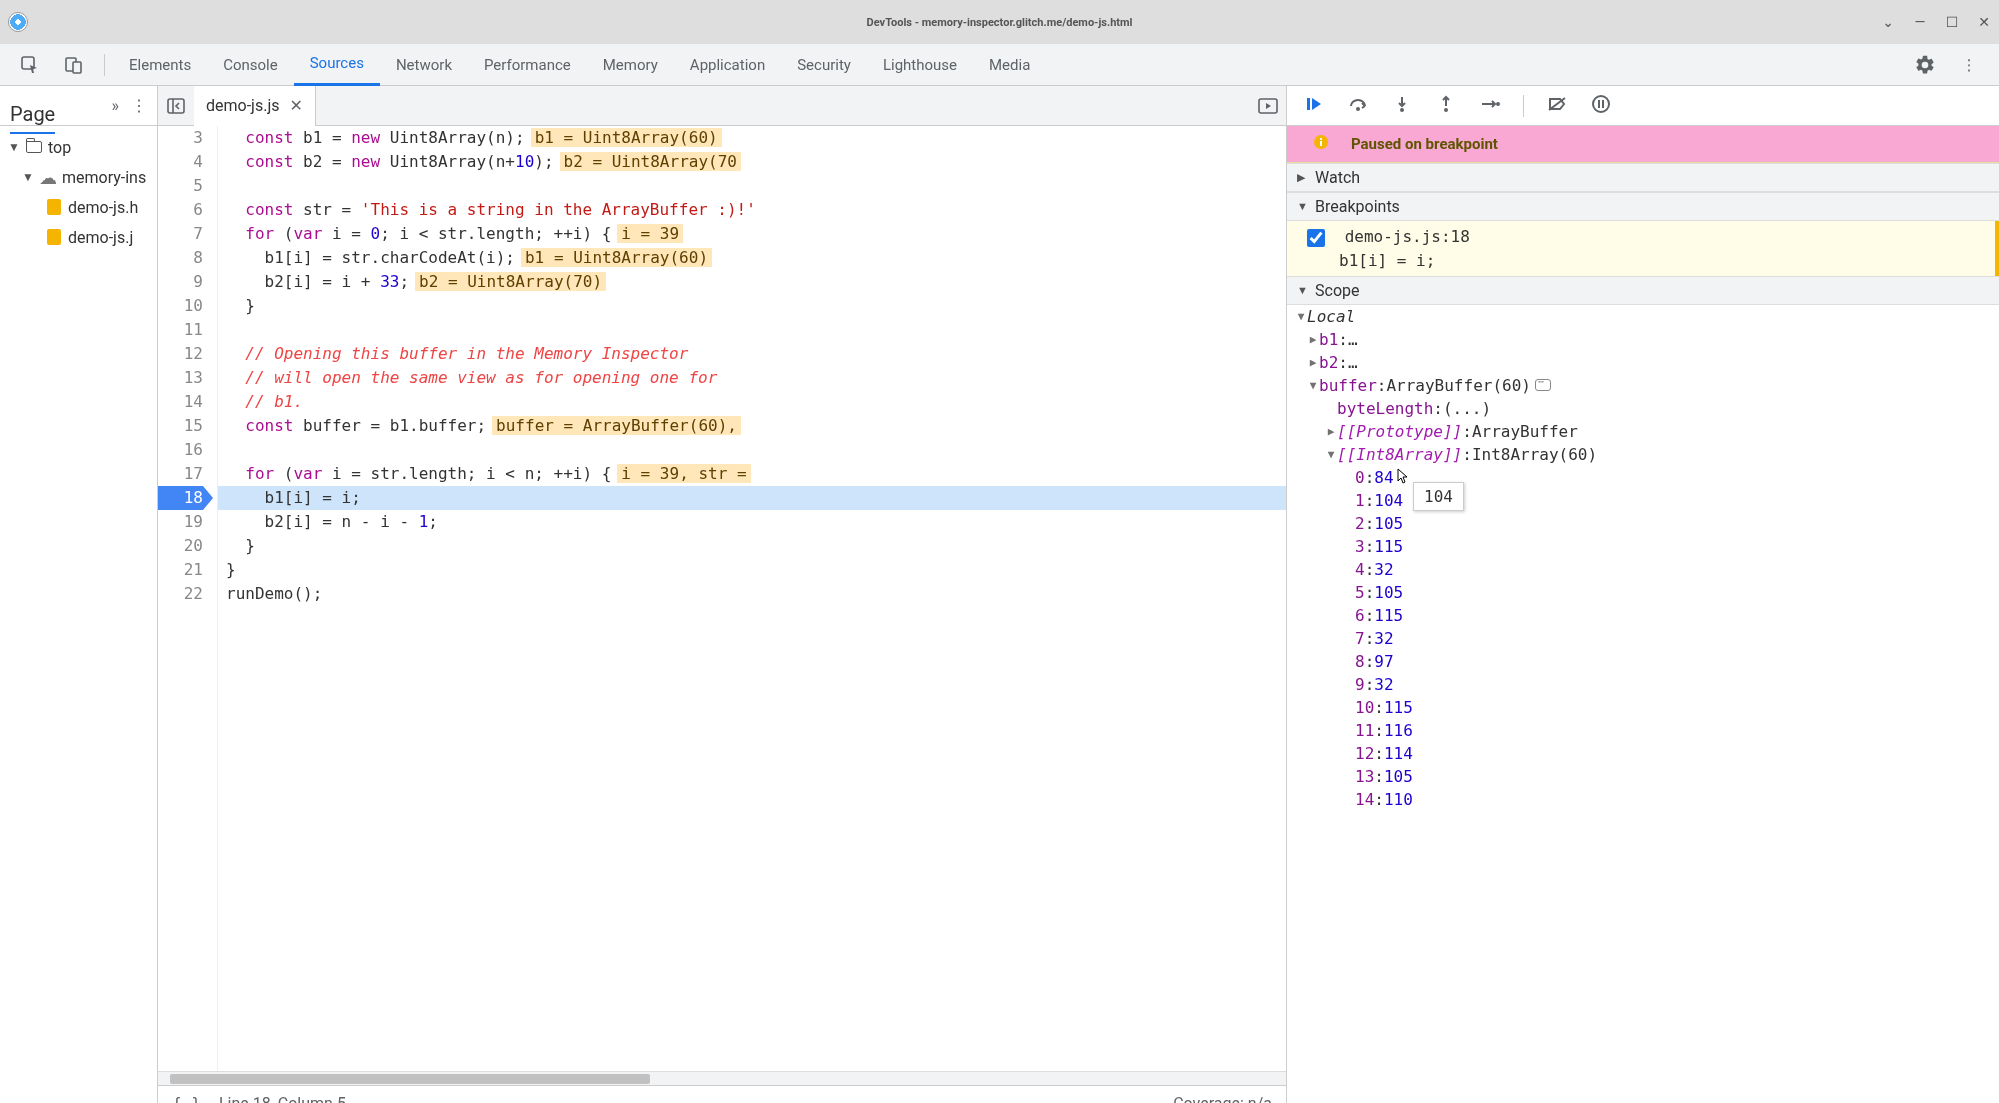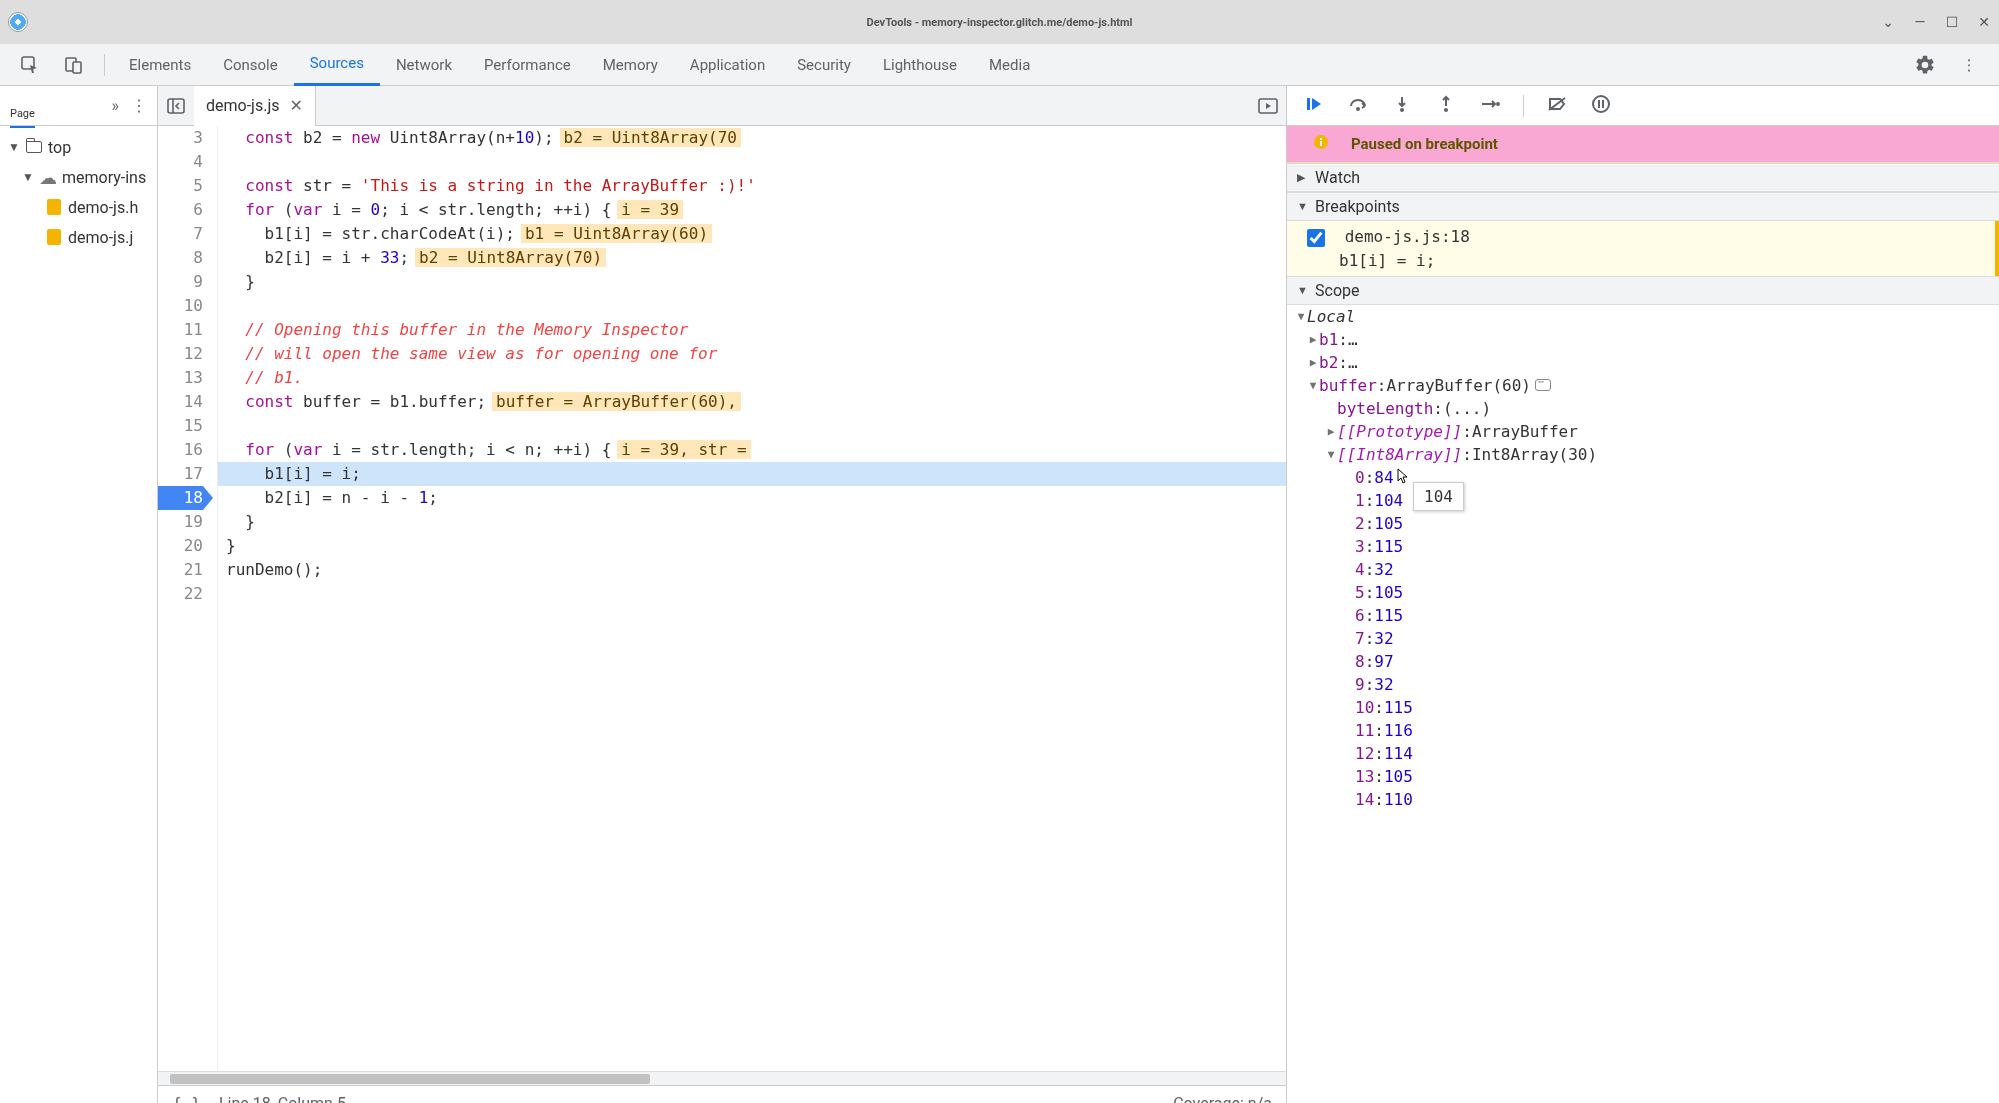--- a/index.html
+++ b/index.html
@@ -11,21 +11,21 @@
 .titlebar-btn { width: 14px; height: 14px; display: flex; align-items: center; justify-content: center; color: #555; font-size: 14px; }
 .tabbar { height: 42px; background: #f1f3f4; border-bottom: 1px solid #ccc; display: flex; align-items: center; padding: 0 8px; }
 .tabbar-icon { width: 24px; height: 24px; display: flex; align-items: center; justify-content: center; color: #5f6368; margin: 0 10px; }
 .tabbar-divider { width: 1px; height: 22px; background: #ccc; margin: 0 8px; }
 .tabbar-tab { padding: 0 16px; height: 42px; display: flex; align-items: center; color: #5f6368; font-size: 15px; cursor: pointer; }
 .tabbar-tab.active { color: #1a73e8; border-bottom: 3px solid #1a73e8; }
 .tabbar-spacer { flex: 1; }
 .main { display: flex; height: calc(100vh - 68px); }
 .left-pane { width: 158px; border-right: 1px solid #ccc; display: flex; flex-direction: column; background: #fff; }
 .left-header { height: 40px; border-bottom: 1px solid #ccc; display: flex; align-items: center; padding: 0 10px; }
-.left-header .tab-label { font-size: 11px; color: #333; border-bottom: 2px solid #1a73e8; padding-bottom: 6px; margin-top: 24px; }
+.left-header .tab-label { font-size: 20px; color: #333; border-bottom: 2px solid #1a73e8; padding-bottom: 6px; margin-top: 24px; }
 .left-header .chevrons { margin-left: auto; color: #5f6368; font-size: 16px; }
 .tree { padding: 6px 0; font-size: 16px; }
 .tree-row { display: flex; align-items: center; height: 30px; padding-left: 8px; white-space: nowrap; overflow: hidden; }
 .tree-row .arrow { width: 14px; color: #555; font-size: 12px; margin-right: 2px; }
 .tree-row .ficon { width: 20px; display: inline-flex; justify-content: center; margin-right: 4px; }
 .tree-row.depth1 { padding-left: 22px; }
 .tree-row.depth2 { padding-left: 44px; }
 .file-icon { width: 14px; height: 16px; background: #f4b400; border-radius: 2px 2px 2px 2px; position: relative; }
 .folder-icon { width: 16px; height: 12px; border: 1px solid #555; border-radius: 0 2px 2px 2px; position: relative; }
 .folder-icon::before { content: ''; position: absolute; top: -4px; left: -1px; width: 7px; height: 3px; border: 1px solid #555; border-bottom: none; border-radius: 2px 2px 0 0; }
@@ -204,20 +204,21 @@
           <div class="gline">15</div>
           <div class="gline">16</div>
           <div class="gline">17</div>
           <div class="gline bp">18</div>
           <div class="gline">19</div>
           <div class="gline">20</div>
           <div class="gline">21</div>
           <div class="gline">22</div>
         </div>
       <div class="code-body" id="codebody">
+          <div class="cline"><span>  </span><span class="kw">const </span><span>b1 = </span><span class="kw">new </span><span>Uint8Array(n);</span><span class="inline-val">b1 = Uint8Array(60)</span></div>
           <div class="cline"><span>  </span><span class="kw">const </span><span>b2 = </span><span class="kw">new </span><span>Uint8Array(n+</span><span class="num">10</span><span>);</span><span class="inline-val">b2 = Uint8Array(70</span></div>
           <div class="cline"><span>  </span></div>
           <div class="cline"><span>  </span><span class="kw">const </span><span>str = </span><span class="str">'This is a string in the ArrayBuffer :)!'</span></div>
           <div class="cline"><span>  </span><span class="kw">for </span><span>(</span><span class="kw">var </span><span>i = </span><span class="num">0</span><span>; i &lt; str.length; ++i) {</span><span class="inline-val">i = 39</span></div>
           <div class="cline"><span>  </span><span>  b1[i] = str.charCodeAt(i);</span><span class="inline-val">b1 = Uint8Array(60)</span></div>
           <div class="cline"><span>  </span><span>  b2[i] = i + </span><span class="num">33</span><span>;</span><span class="inline-val">b2 = Uint8Array(70)</span></div>
           <div class="cline"><span>  </span><span>}</span></div>
           <div class="cline"><span>  </span></div>
           <div class="cline"><span>  </span><span class="com">// Opening this buffer in the Memory Inspector</span></div>
           <div class="cline"><span>  </span><span class="com">// will open the same view as for opening one for</span></div>
@@ -323,21 +324,21 @@
     <div class="scope-body" style="position:relative">
       <div class="srow d0">
           <span class="arrow">▼</span>
           <span>Local</span>
         </div>
       <div class="srow d1"><span class="arrow">▶</span><span class="prop">b1</span>: <span class="val">…</span></div>
       <div class="srow d1"><span class="arrow">▶</span><span class="prop">b2</span>: <span class="val">…</span></div>
       <div class="srow d1"><span class="arrow">▼</span><span class="prop">buffer</span>: <span class="val">ArrayBuffer(60)</span><span class="mem-icon"></span></div>
       <div class="srow d2"><span class="arrow"></span><span class="prop">byteLength</span>: <span class="val">(...)</span></div>
       <div class="srow d2"><span class="arrow">▶</span><span class="prop propinternal">[[Prototype]]</span>: <span class="val">ArrayBuffer</span></div>
-      <div class="srow d2"><span class="arrow">▼</span><span class="prop propinternal">[[Int8Array]]</span>: <span class="val">Int8Array(30)</span></div>
+      <div class="srow d2"><span class="arrow">▼</span><span class="prop propinternal">[[Int8Array]]</span>: <span class="val">Int8Array(60)</span></div>
       <div id="array-rows">
           <div class="srow d3"><span class="arrow"></span><span class="prop">0</span>: <span class="valnum">84</span></div>
           <div class="srow d3"><span class="arrow"></span><span class="prop">1</span>: <span class="valnum">104</span></div>
           <div class="srow d3"><span class="arrow"></span><span class="prop">2</span>: <span class="valnum">105</span></div>
           <div class="srow d3"><span class="arrow"></span><span class="prop">3</span>: <span class="valnum">115</span></div>
           <div class="srow d3"><span class="arrow"></span><span class="prop">4</span>: <span class="valnum">32</span></div>
           <div class="srow d3"><span class="arrow"></span><span class="prop">5</span>: <span class="valnum">105</span></div>
           <div class="srow d3"><span class="arrow"></span><span class="prop">6</span>: <span class="valnum">115</span></div>
           <div class="srow d3"><span class="arrow"></span><span class="prop">7</span>: <span class="valnum">32</span></div>
           <div class="srow d3"><span class="arrow"></span><span class="prop">8</span>: <span class="valnum">97</span></div>

